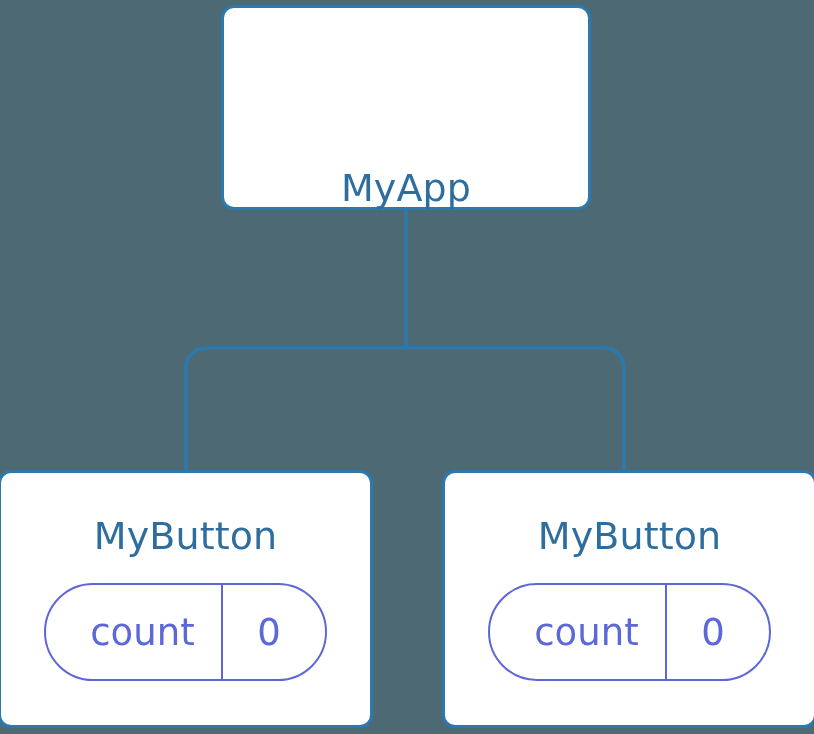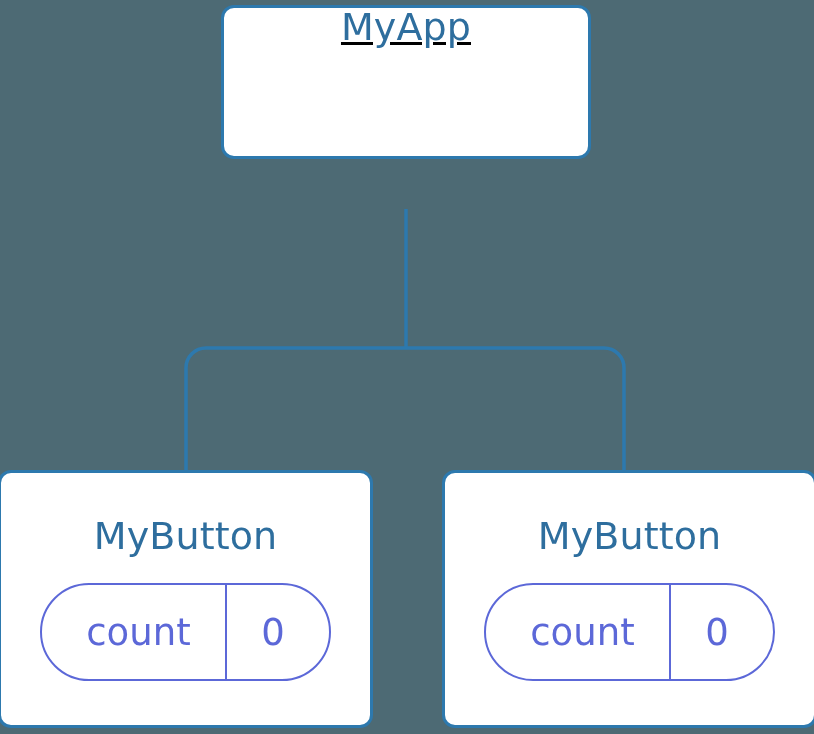--- a/index.html
+++ b/index.html
@@ -52,23 +52,22 @@
     letter-spacing: 0.1px;
     white-space: nowrap;
     user-select: none;
   }
 
   
   #node-root {
     left: 221px;
     top: 5px;
     width: 370px;
-    height: 154px;
-    justify-content: flex-start;
-    text-decoration: underline;
+    height: 205px;
+    justify-content: flex-end;
   }
 
   
   #node-child-0 {
     left: -2px;
     top: 470px;
     width: 375px;
     height: 258px;
     padding-top: 44px;
   }
@@ -88,21 +87,21 @@
     border-radius: 49px;
     box-sizing: border-box;
     display: flex;
     align-items: stretch;
     background: #ffffff;
   }
   .pill-key {
     display: flex;
     align-items: center;
     justify-content: center;
-    padding: 0 34px 0 44px;
+    padding: 0 26px 0 44px;
     color: #5c68d8;
     font-size: 37px;
     line-height: 1;
     white-space: nowrap;
     user-select: none;
   }
   .pill-divider {
     width: 2.5px;
     background: #5c68d8;
     flex: 0 0 auto;

